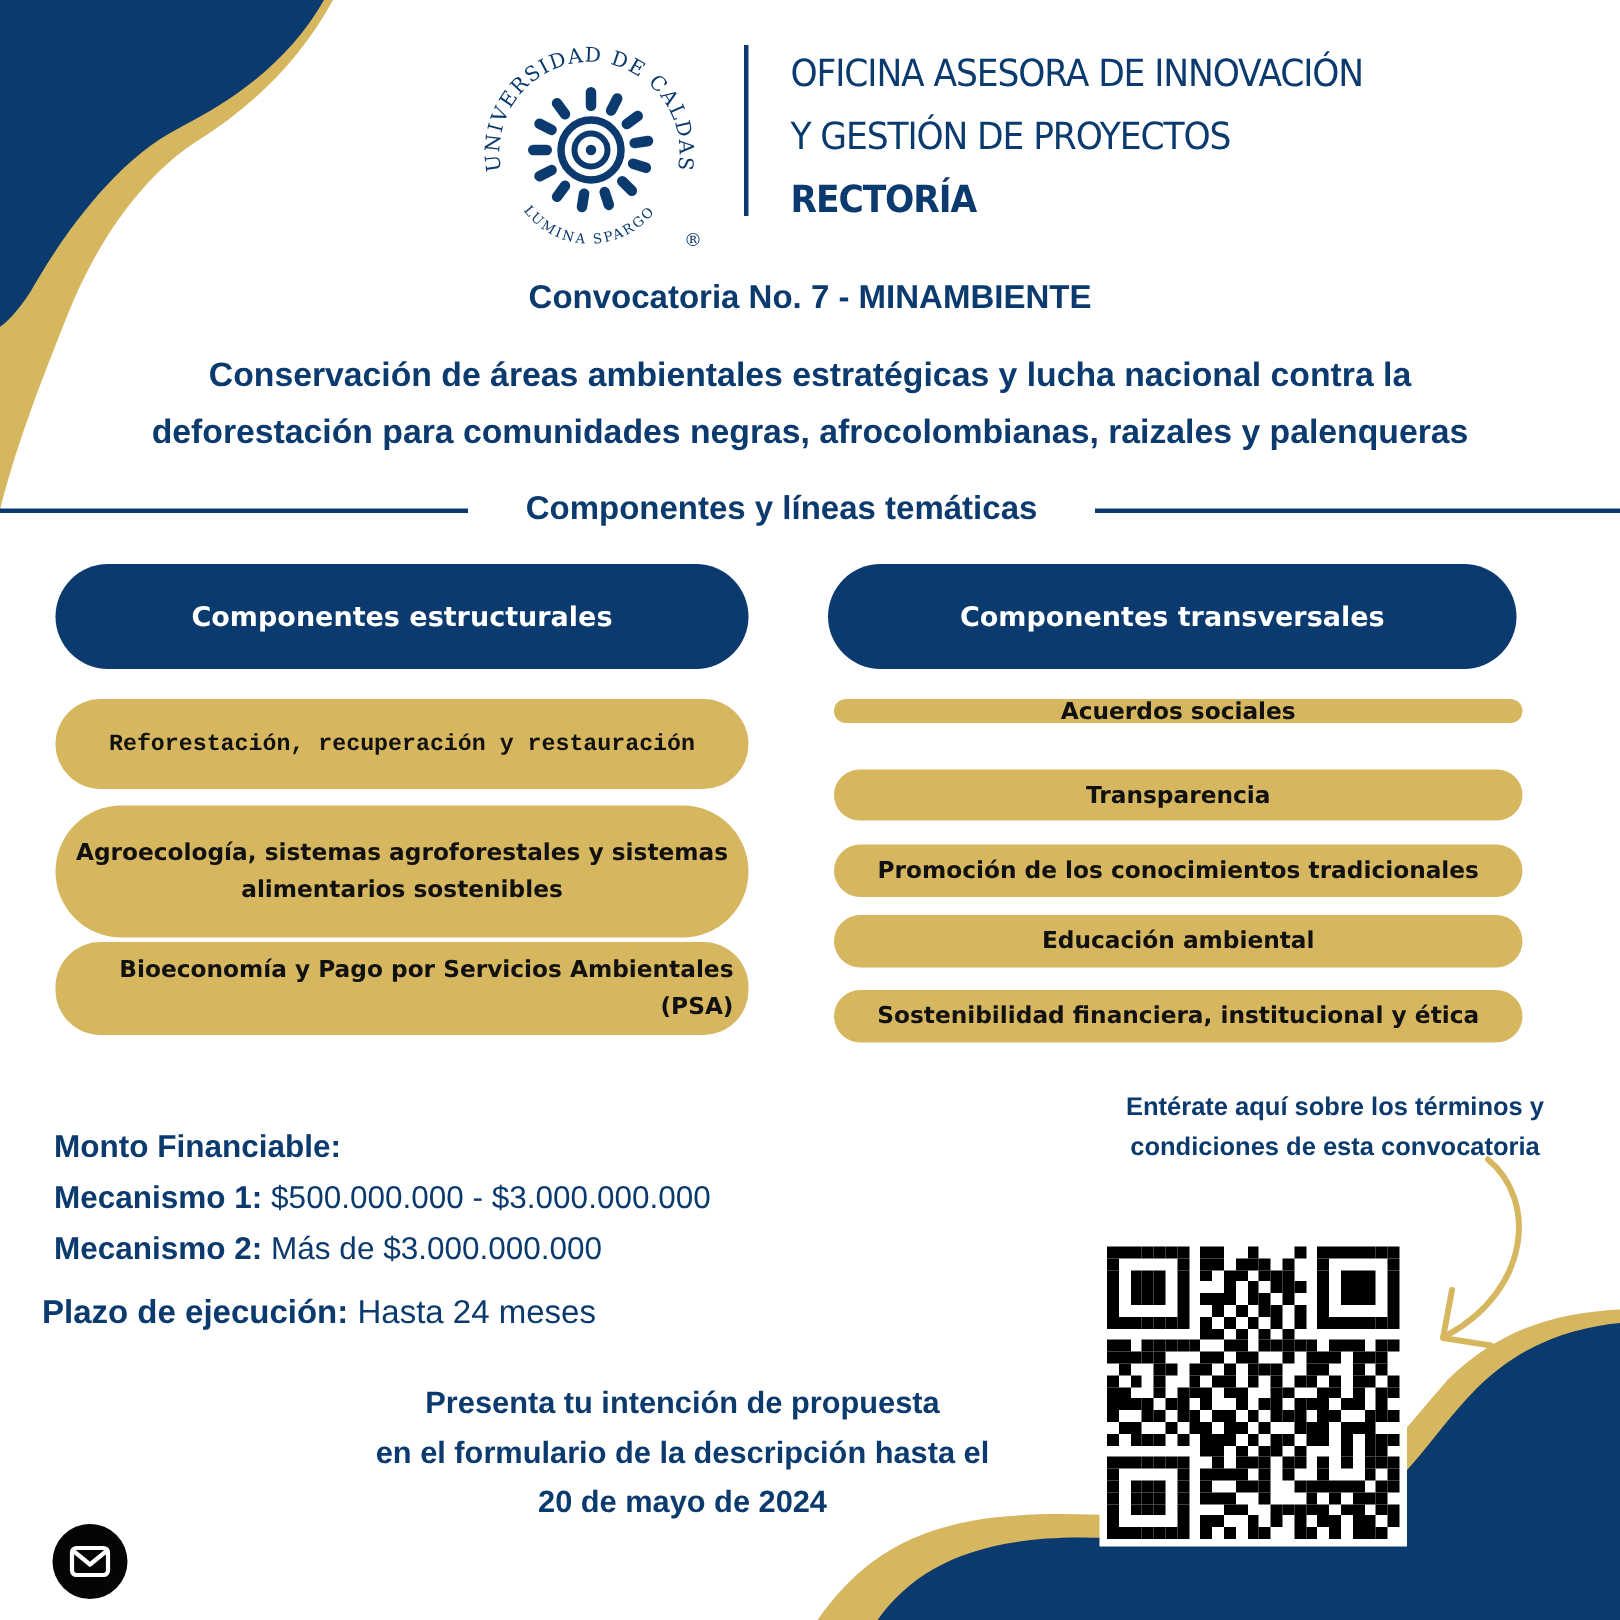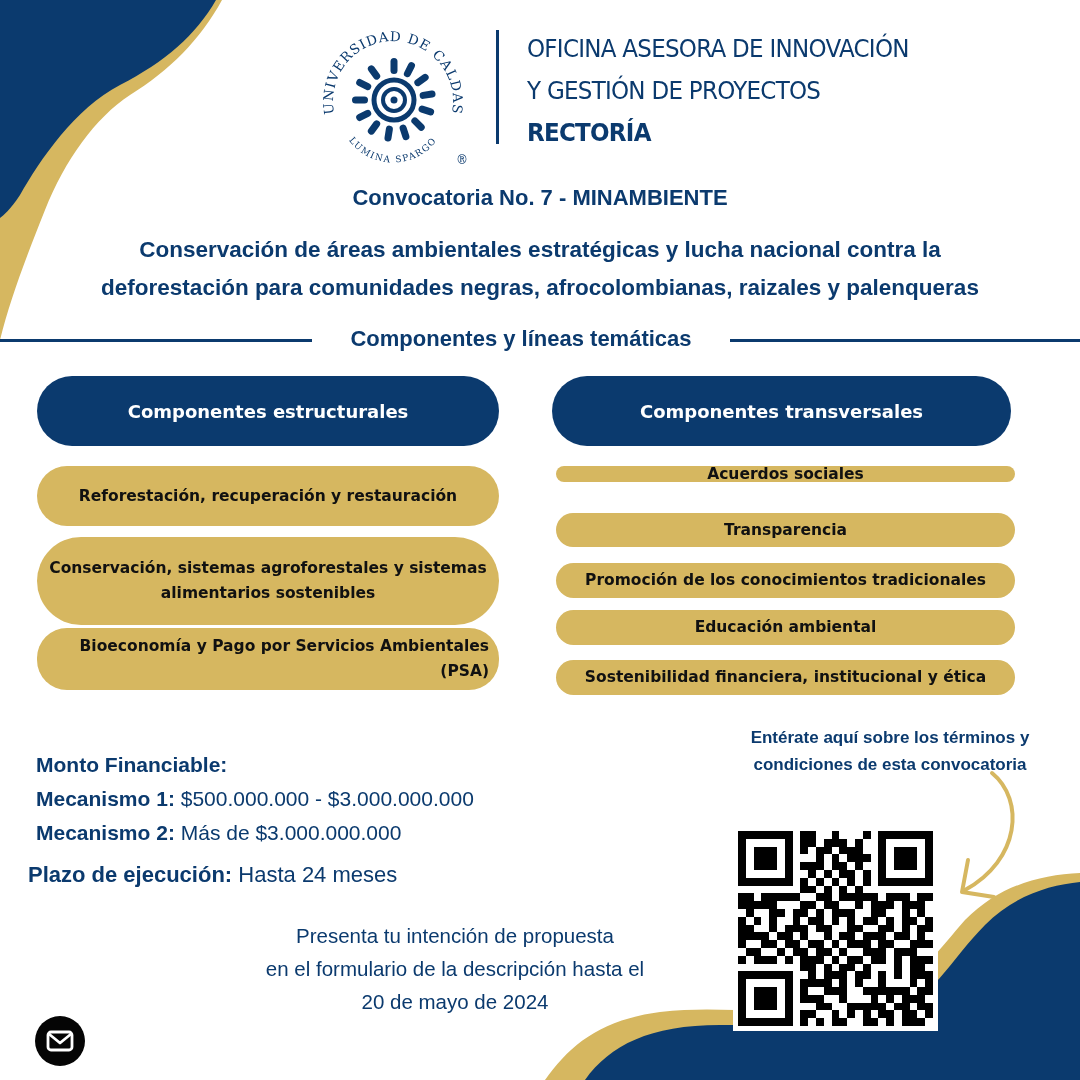--- a/index.html
+++ b/index.html
@@ -22,21 +22,21 @@
   .section-heading .rule-right { position: absolute; left: 730px; top: 13px; width: 350px; height: 3px; background: #0b3a6e; }
   .section-heading .label { position: absolute; left: 312px; width: 418px; top: 0; text-align: center; font-weight: bold; font-size: 22px; color: #0b3a6e; }
 
   .col-header { position: absolute; height: 70px; border-radius: 35px; background: #0b3a6e; color: #ffffff; font-family: "DejaVu Sans", sans-serif; font-weight: bold; font-size: 18px; display: flex; align-items: center; justify-content: center; z-index: 2; }
   .pill { position: absolute; border-radius: 30px; background: #d6b760; color: #111111; font-family: "DejaVu Sans", sans-serif; font-weight: bold; font-size: 15.5px; line-height: 25px; text-align: center; display: flex; align-items: center; justify-content: center; padding: 0 10px; z-index: 2; }
   .pill.small { border-radius: 18px; }
 
   .money { position: absolute; left: 36px; top: 748px; z-index: 2; font-size: 21px; line-height: 34px; color: #0b3a6e; }
   .money b { font-weight: bold; }
   .plazo { position: absolute; left: 28px; top: 862px; z-index: 2; font-size: 22px; color: #0b3a6e; }
-  .presenta { position: absolute; left: 210px; width: 490px; top: 919px; text-align: center; font-weight: normal; font-size: 20.5px; line-height: 33px; color: #0b3a6e; z-index: 2; }
+  .presenta { position: absolute; left: 210px; width: 490px; top: 919px; text-align: center; font-weight: bold; font-size: 20.5px; line-height: 33px; color: #0b3a6e; z-index: 2; }
 
   .email-row { position: absolute; left: 35px; top: 1016px; display: flex; align-items: center; z-index: 2; }
   .email-icon { width: 50px; height: 50px; border-radius: 50%; background: #050505; display: flex; align-items: center; justify-content: center; }
   .email-text { margin-left: 13px; font-size: 22px; color: #0b3a6e; }
 
   .qr-caption { position: absolute; left: 715px; width: 350px; top: 724px; text-align: center; font-weight: bold; font-size: 17px; line-height: 27px; color: #0b3a6e; z-index: 2; }
   .qr { position: absolute; left: 733px; top: 826px; width: 205px; height: 205px; background: #ffffff; padding: 5px; z-index: 3; display: grid; grid-template-columns: repeat(25, 1fr); grid-template-rows: repeat(25, 1fr); }
   .qr span { display: block; }
   .qr span.on { background: #000000; }
   .arrow { position: absolute; left: 950px; top: 765px; width: 80px; height: 140px; z-index: 2; }
@@ -102,22 +102,22 @@
   <div>deforestación para comunidades negras, afrocolombianas, raizales y palenqueras</div>
 </div>
 
 <div class="section-heading">
   <div class="rule-left"></div>
   <div class="label">Componentes y líneas temáticas</div>
   <div class="rule-right"></div>
 </div>
 
 <div class="col-header" style="left:37px; top:376px; width:462px;">Componentes estructurales</div>
-<div class="pill" style="left:37px; top:466px; width:462px; height:60px;">Reforestación, recuperación y restauración</div>
-<div class="pill" style="left:37px; top:537px; width:462px; height:88px; border-radius:44px;">Conservación, sistemas agroforestales y sistemas alimentarios sostenibles</div>
+<div class="pill" style="left:37px; top:466px; width:462px; height:60px;font-family:Liberation Mono, monospace;">Reforestación, recuperación y restauración</div>
+<div class="pill" style="left:37px; top:537px; width:462px; height:88px; border-radius:44px;">Agroecología, sistemas agroforestales y sistemas alimentarios sostenibles</div>
 <div class="pill" style="left:37px; top:628px; width:462px; height:62px;text-align:right;">Bioeconomía y Pago por Servicios Ambientales (PSA)</div>
 
 <div class="col-header" style="left:552px; top:376px; width:459px;">Componentes transversales</div>
 <div class="pill small" style="left:556px; top:466px; width:459px; height:16px;">Acuerdos sociales</div>
 <div class="pill small" style="left:556px; top:513px; width:459px; height:34px;">Transparencia</div>
 <div class="pill small" style="left:556px; top:563px; width:459px; height:35px;">Promoción de los conocimientos tradicionales</div>
 <div class="pill small" style="left:556px; top:610px; width:459px; height:35px;">Educación ambiental</div>
 <div class="pill small" style="left:556px; top:660px; width:459px; height:35px;">Sostenibilidad financiera, institucional y ética</div>
 
 <div class="money">

